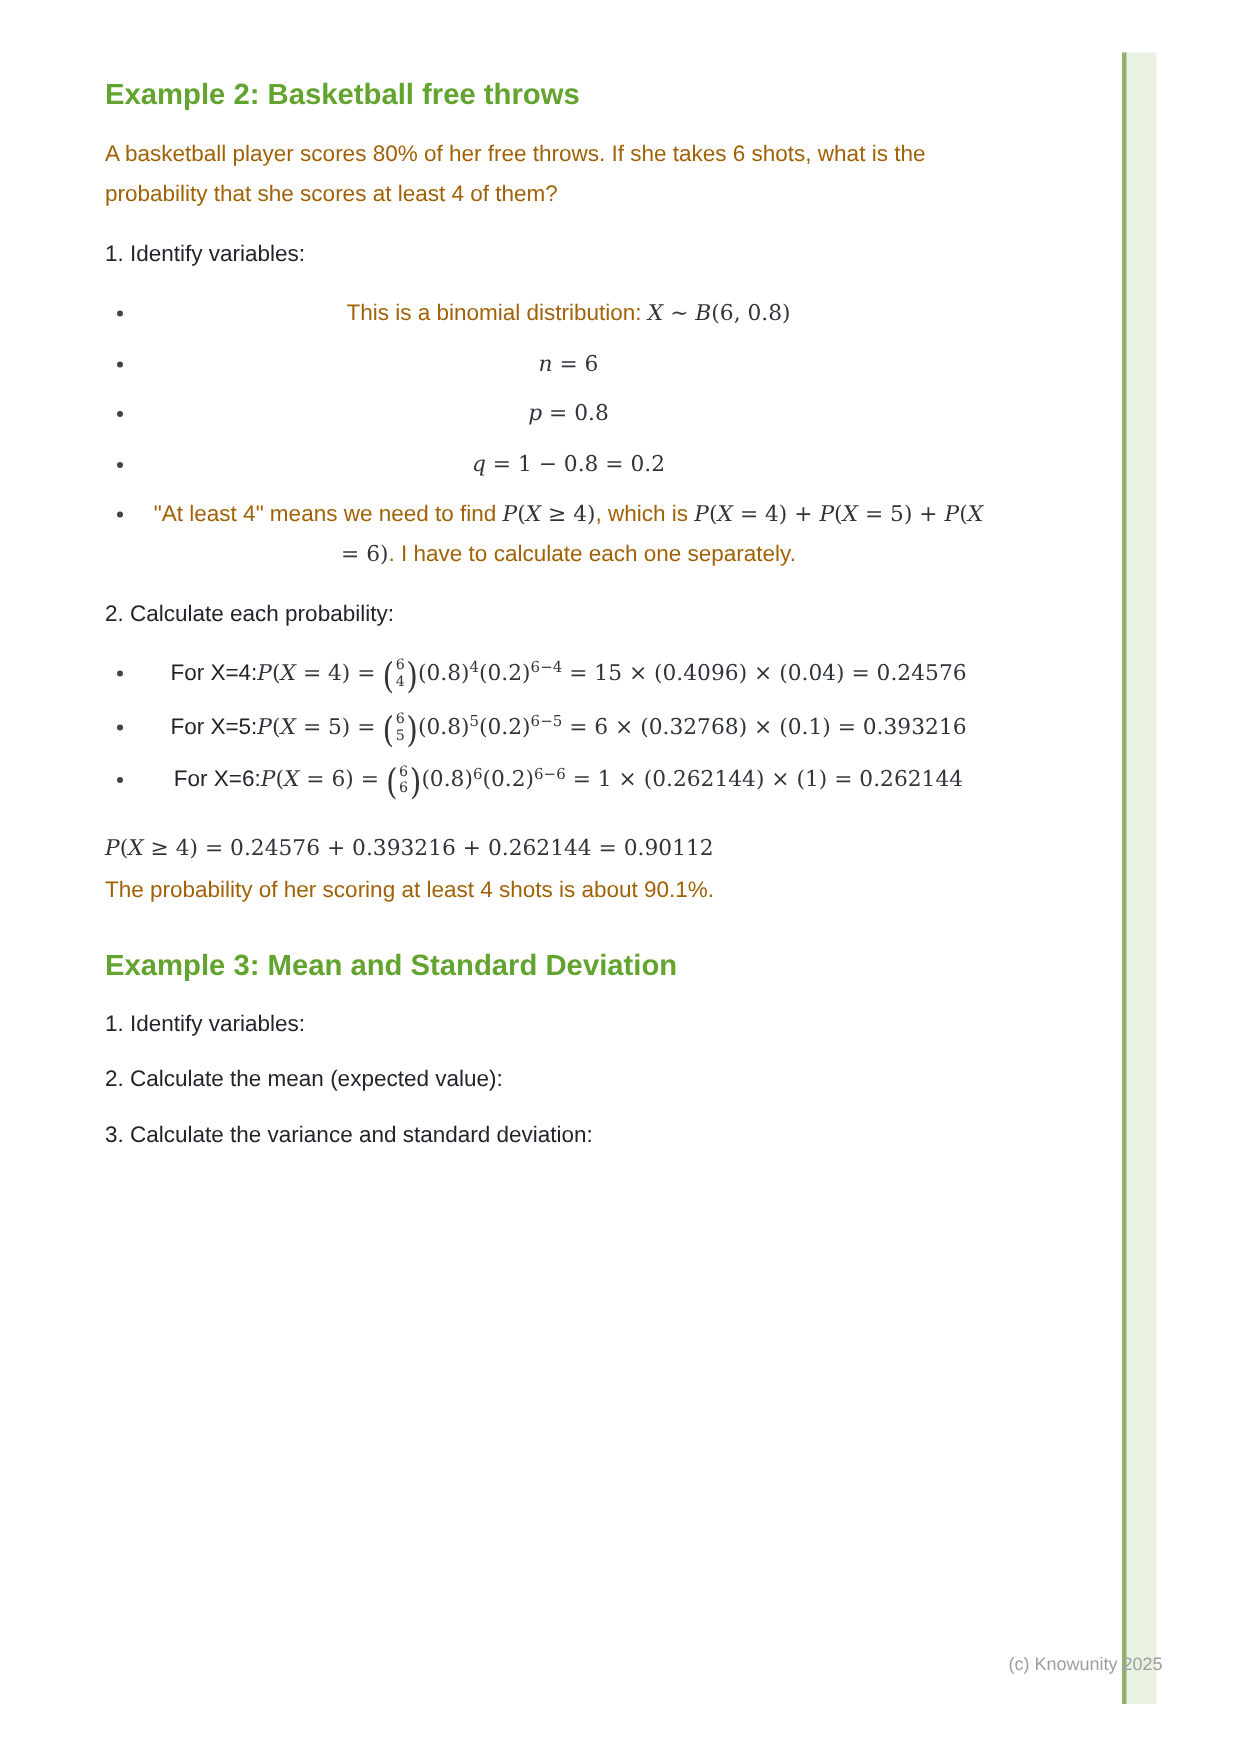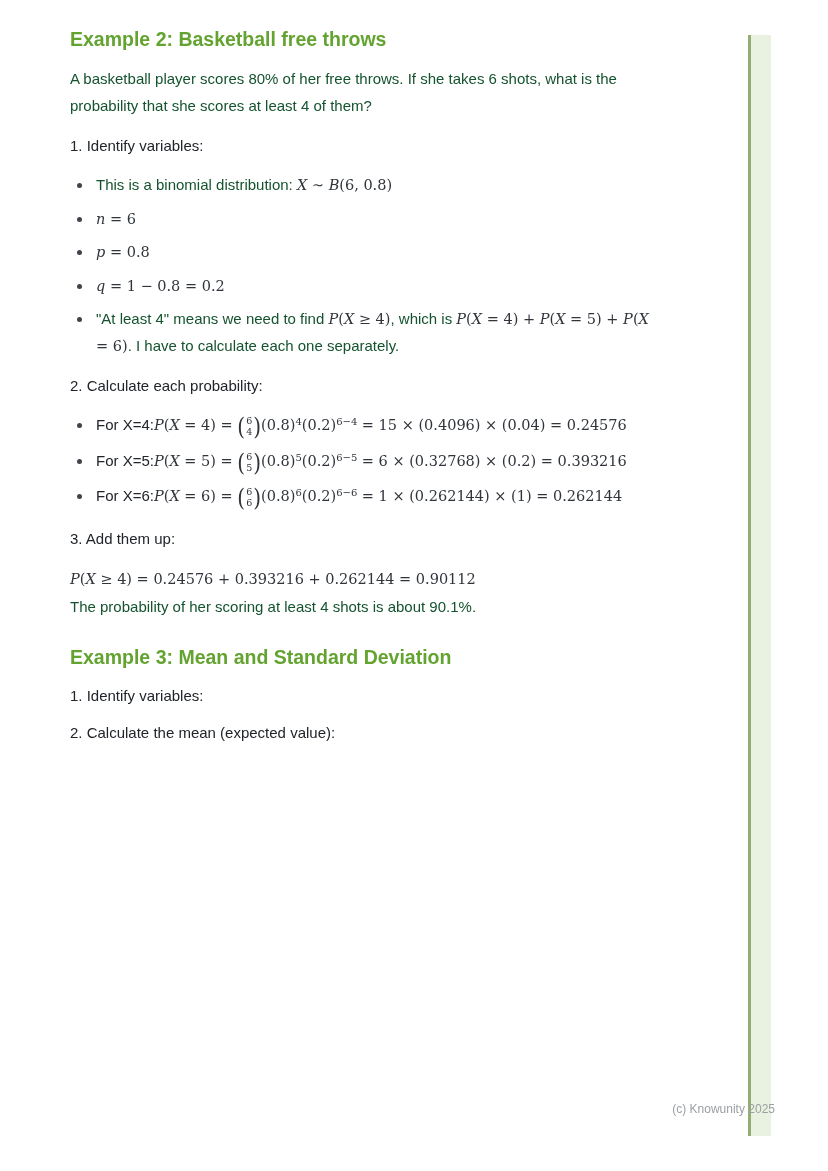--- a/index.html
+++ b/index.html
@@ -6,21 +6,21 @@
   html, body { margin: 0; padding: 0; }
   body {
     width: 828px; height: 1171px;
     background: #ffffff;
     position: relative;
     overflow: hidden;
     font-family: "Liberation Sans", "DejaVu Sans", sans-serif;
   }
   .content {
     position: absolute;
-    left: 70px; top: 28px;
+    left: 70px; top: 52px;
     width: 592px;
   }
   .h2 {
     font-size: 19.5px; line-height: 23px;
     font-weight: 700;
     color: #63a32f;
     margin: 26px 0 14px;
   }
   .h2:first-child { margin-top: 0; }
   .para {
@@ -32,27 +32,28 @@
     font-size: 15px; line-height: 21px;
     font-weight: 400;
     color: #21252b;
     margin: 16px 0;
   }
   .blist {
     list-style: disc;
     margin: 12px 0 16px;
     padding-left: 23px;
     color: #3f444c;
+    text-align: center;
   }
   .bitem {
     font-size: 15px; line-height: 26.5px;
     margin-bottom: 7px;
     padding-left: 3px;
   }
-  .run-text { color: #14532d; }
+  .run-text { color: #a16207; }
   .run-bold { font-weight: 400; color: #21252b; }
   .math {
     font-family: "DejaVu Serif", "Liberation Serif", serif;
     font-size: 14.5px;
     color: #30343b;
   }
   .mi { font-style: italic; }
   .mr { font-style: normal; }
   .msup { font-size: 10px; position: relative; top: -5px; }
   .mch { display: inline-flex; align-items: center; vertical-align: -4px; }
@@ -106,31 +107,31 @@
               </span>
               <span class="mparen">)</span>
             </span><span class="mr">(0.8)</span><span class="msup">4</span><span class="mr">(0.2)</span><span class="msup">6−4</span><span class="mr"> = 15 × (0.4096) × (0.04) = 0.24576</span></span></li>
         <li class="bitem"><span class="run-bold">For X=5:</span><span class="math"><span class="mi">P</span><span class="mr">(</span><span class="mi">X</span><span class="mr"> = 5) = </span><span class="mch">
               <span class="mparen">(</span>
               <span class="mstack">
                 <span class="mtop">6</span>
                 <span class="mbot">5</span>
               </span>
               <span class="mparen">)</span>
-            </span><span class="mr">(0.8)</span><span class="msup">5</span><span class="mr">(0.2)</span><span class="msup">6−5</span><span class="mr"> = 6 × (0.32768) × (0.2) = 0.393216</span></span></li>
+            </span><span class="mr">(0.8)</span><span class="msup">5</span><span class="mr">(0.2)</span><span class="msup">6−5</span><span class="mr"> = 6 × (0.32768) × (0.1) = 0.393216</span></span></li>
         <li class="bitem"><span class="run-bold">For X=6:</span><span class="math"><span class="mi">P</span><span class="mr">(</span><span class="mi">X</span><span class="mr"> = 6) = </span><span class="mch">
               <span class="mparen">(</span>
               <span class="mstack">
                 <span class="mtop">6</span>
                 <span class="mbot">6</span>
               </span>
               <span class="mparen">)</span>
             </span><span class="mr">(0.8)</span><span class="msup">6</span><span class="mr">(0.2)</span><span class="msup">6−6</span><span class="mr"> = 1 × (0.262144) × (1) = 0.262144</span></span></li>
       </ul>
-      <div class="h4">3. Add them up:</div>
       <div class="para"><span class="math"><span class="mi">P</span><span class="mr">(</span><span class="mi">X</span><span class="mr"> ≥ 4) = 0.24576 + 0.393216 + 0.262144 = 0.90112</span></span><br><span class="run-text">The probability of her scoring at least 4 shots is about 90.1%.</span></div>
       <div class="h2">Example 3: Mean and Standard Deviation</div>
       <div class="h4">1. Identify variables:</div>
       <div class="h4">2. Calculate the mean (expected value):</div>
+      <div class="h4">3. Calculate the variance and standard deviation:</div>
     </div>
   <div class="side-strip"></div>
   <div class="footer">(c) Knowunity 2025</div>
 </div>
 
 </body></html>

